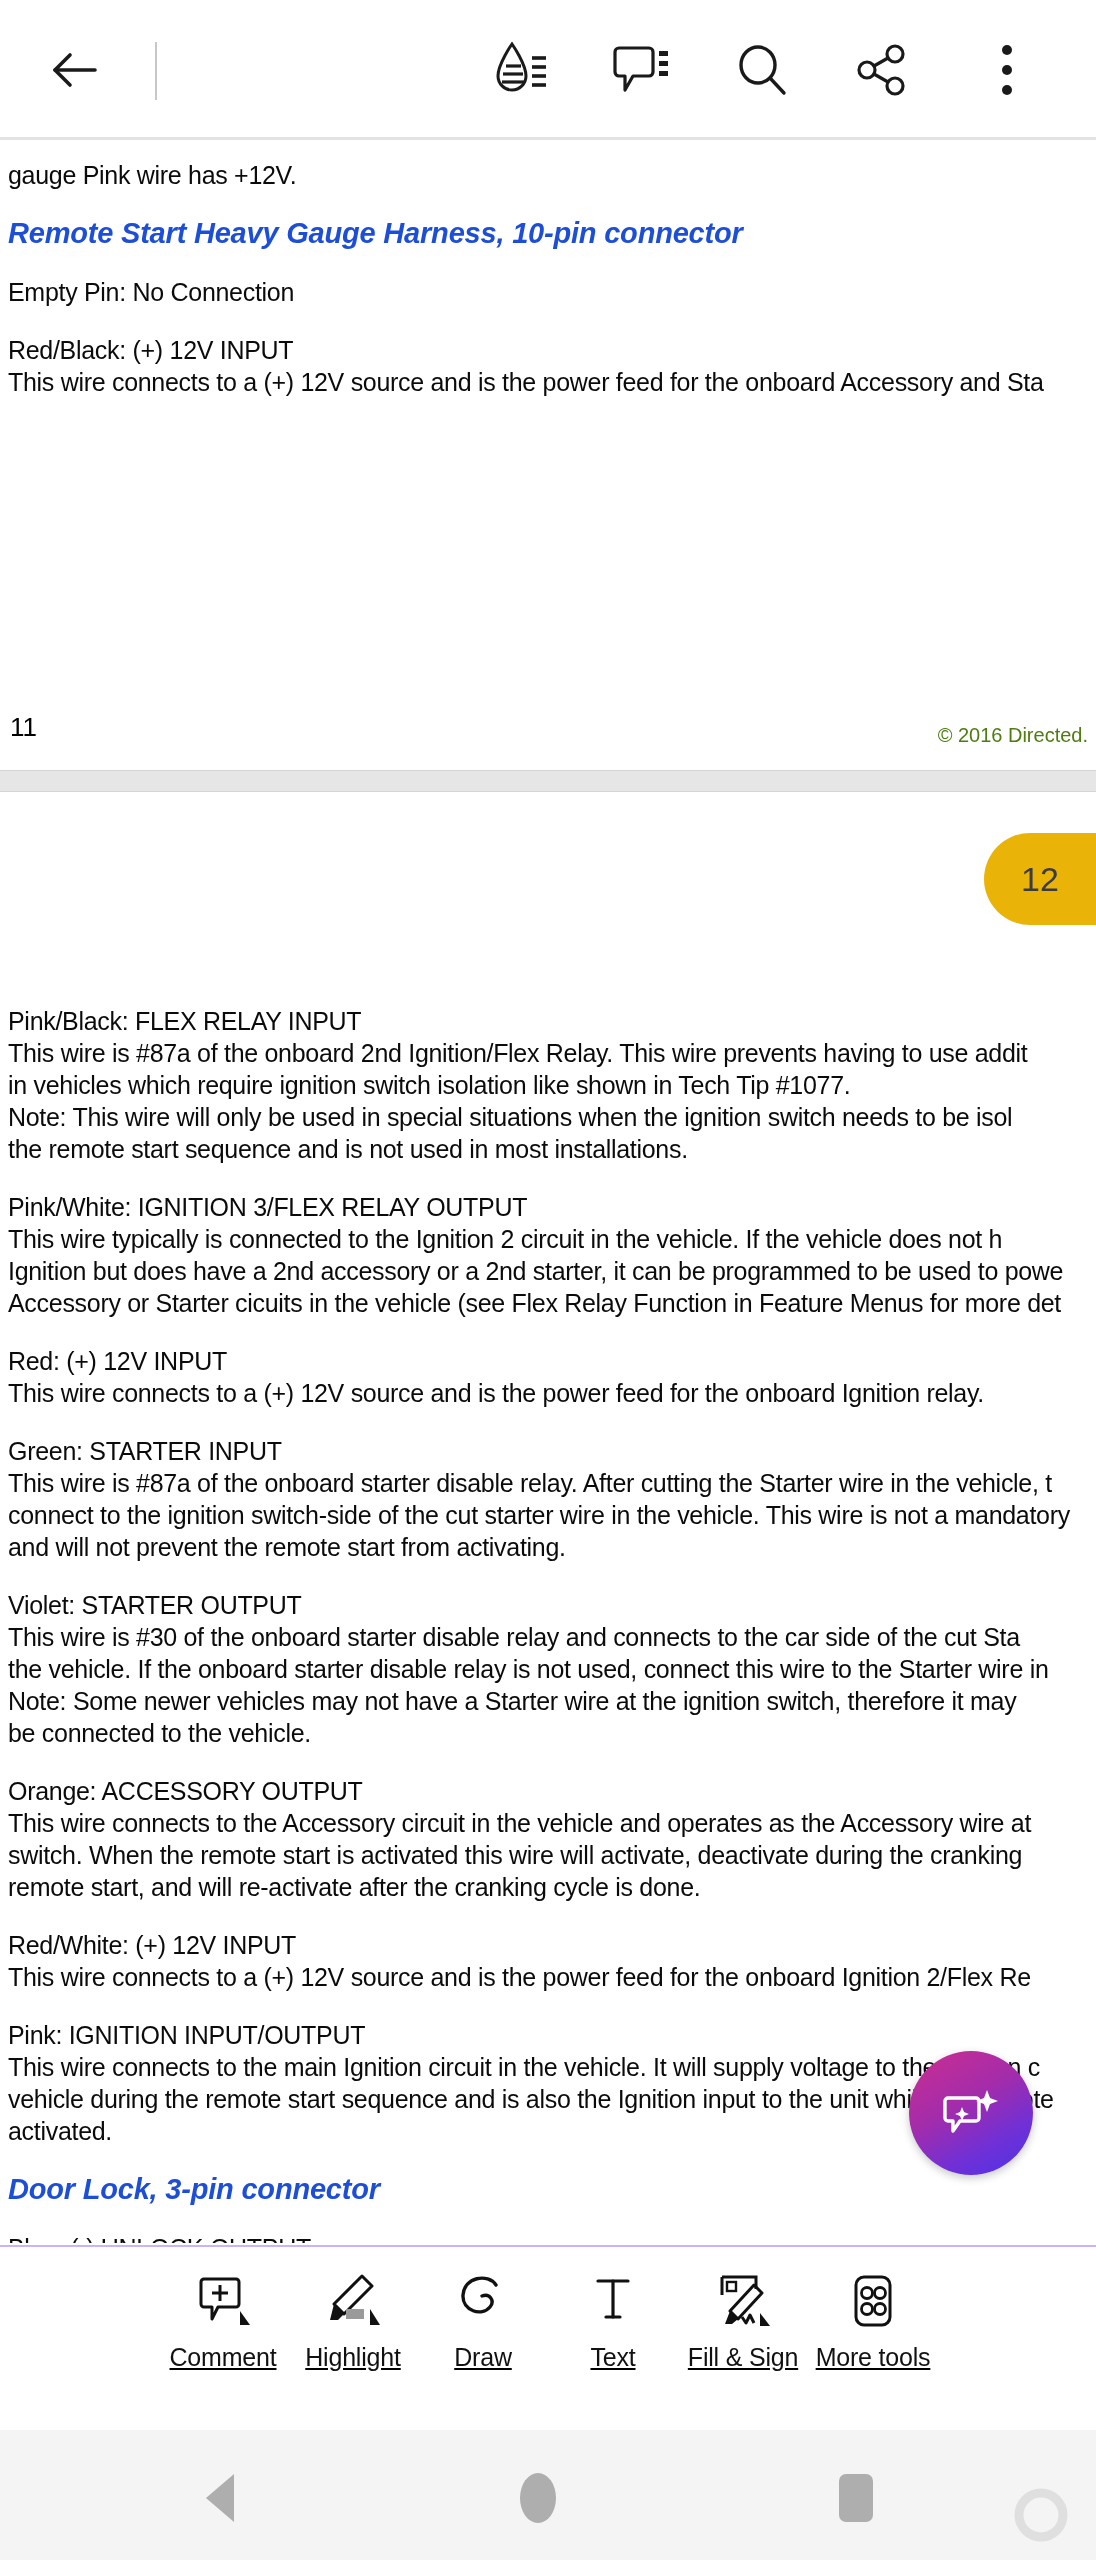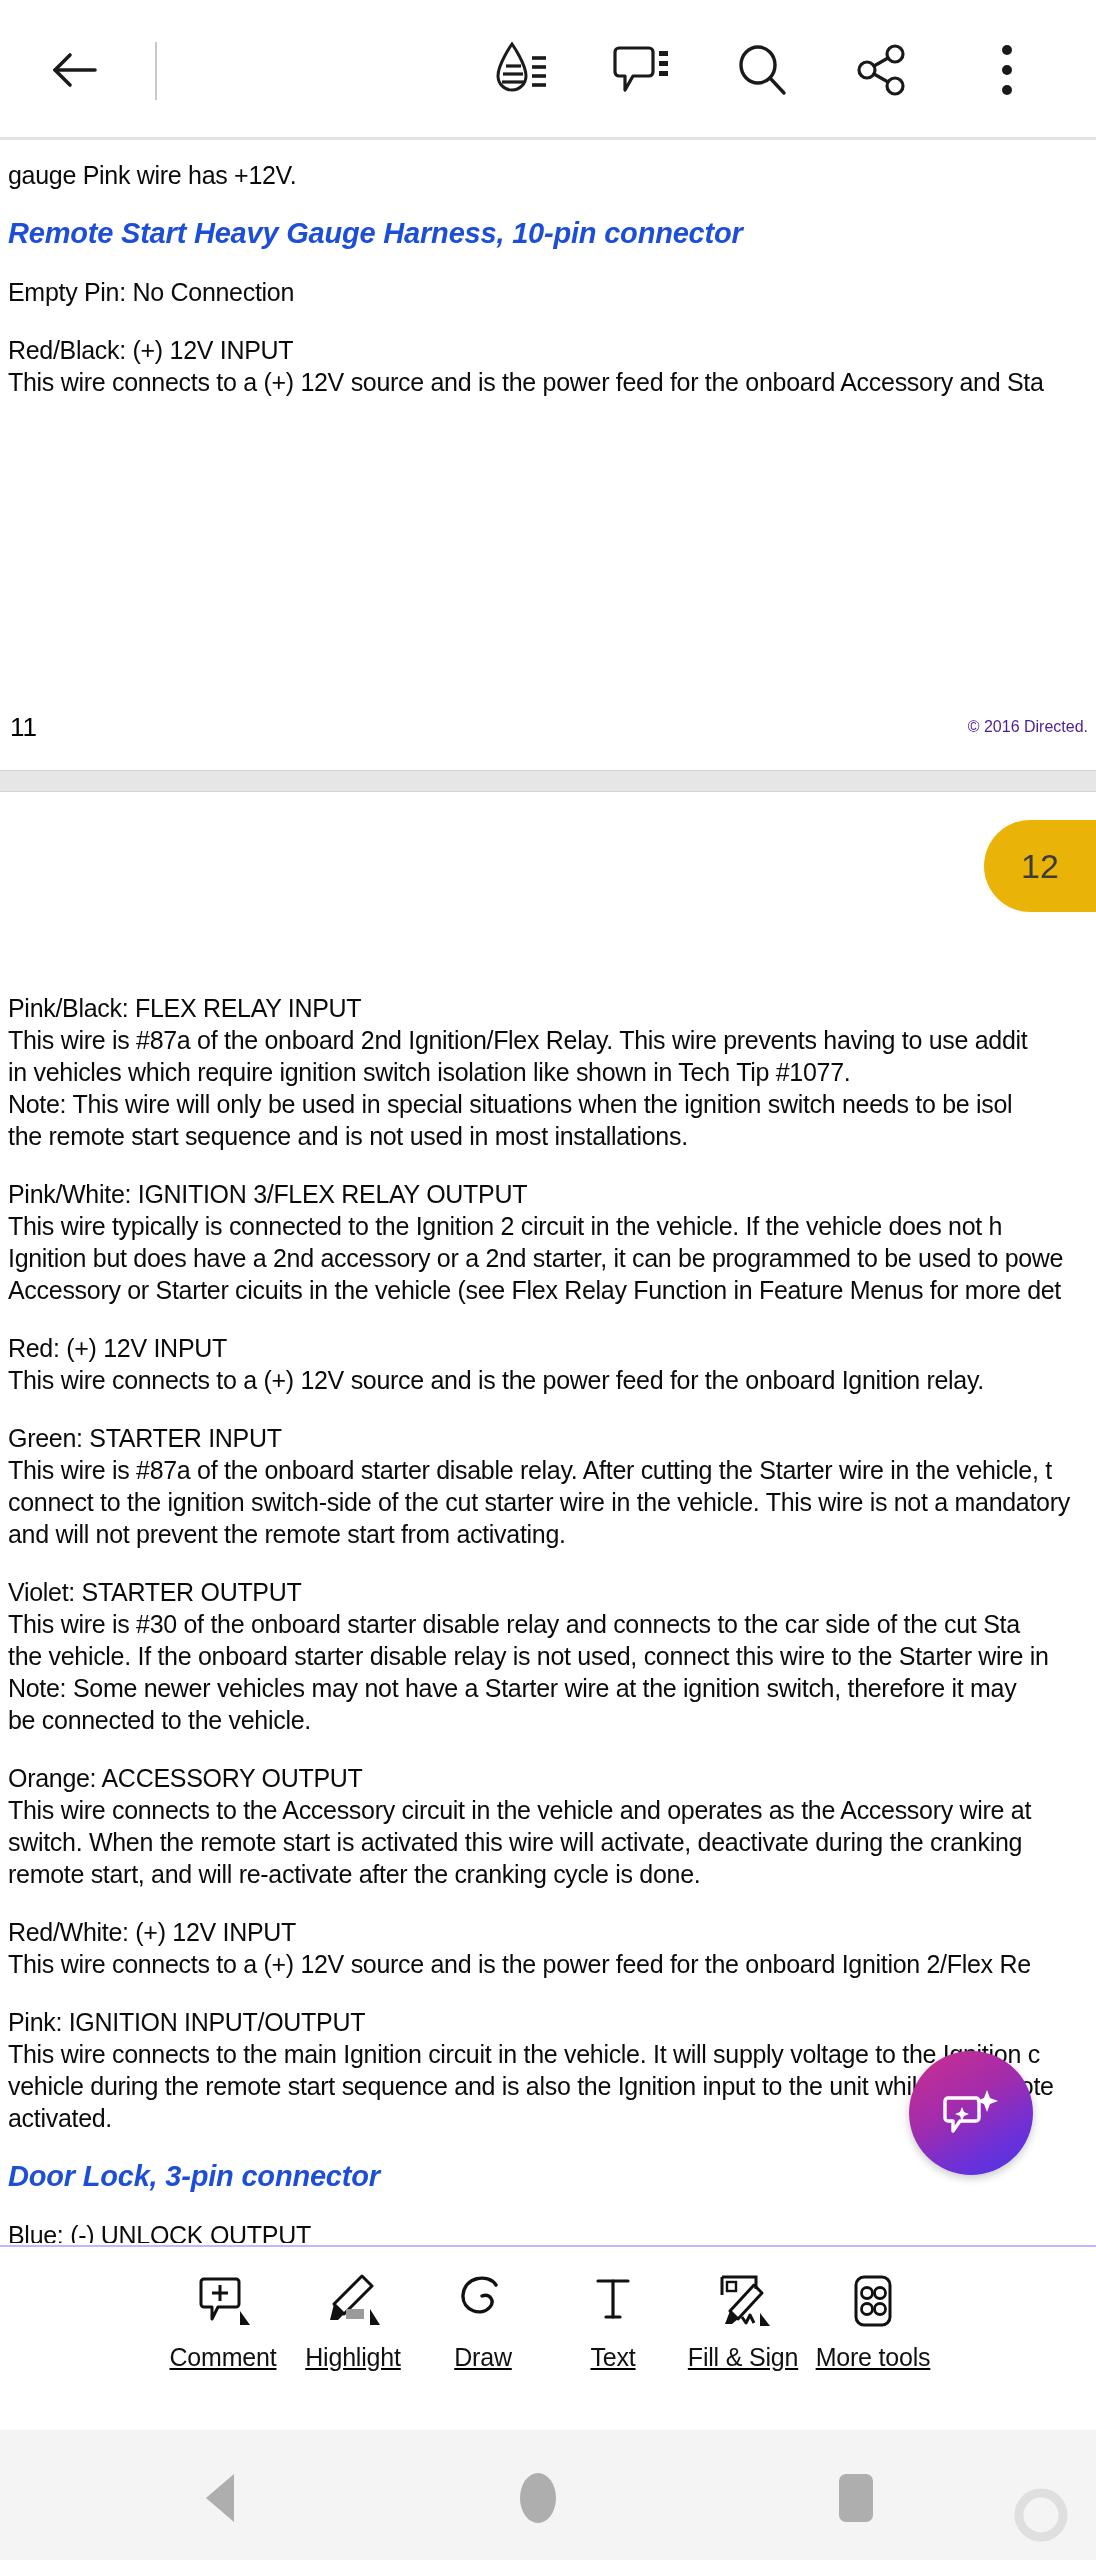--- a/index.html
+++ b/index.html
@@ -104,24 +104,24 @@
   }
   #p11-pageno {
     position: absolute;
     left: 10px; top: 0;
     font-family: "Liberation Sans Narrow", "Liberation Sans", sans-serif;
     font-size: 26px;
     color: #000000;
   }
   #p11-copy {
     position: absolute;
-    right: 8px; top: 6px;
+    right: 8px; top: 12px;
     font-family: "Liberation Sans Narrow", "Liberation Sans", sans-serif;
-    font-size: 16px;
-    color: #4c1d95;
+    font-size: 20px;
+    color: #4d7c0f;
     white-space: nowrap;
   }
 
   
   #pagegap {
     width: 1096px;
     height: 22px;
     background: #e6e6e6;
     border-top: 1px solid #d5d5d5;
     border-bottom: 1px solid #d5d5d5;
@@ -138,21 +138,21 @@
     background: #eab308;
     border-radius: 46px 0 0 46px;
     display: flex;
     align-items: center;
     justify-content: center;
     font-family: "Liberation Sans", sans-serif;
     font-size: 34px;
     color: #3c3c3c;
     z-index: 5;
   }
-  #p12-body { padding-top: 200px; }
+  #p12-body { padding-top: 200px; margin-top: 13px; }
 
   
   #fab {
     position: absolute;
     left: 909px;
     top: 2051px;
     width: 124px;
     height: 124px;
     border-radius: 62px;
     background: linear-gradient(150deg, #cc2e8f 0%, #a32cab 42%, #7030d6 72%, #4a34e8 100%);

